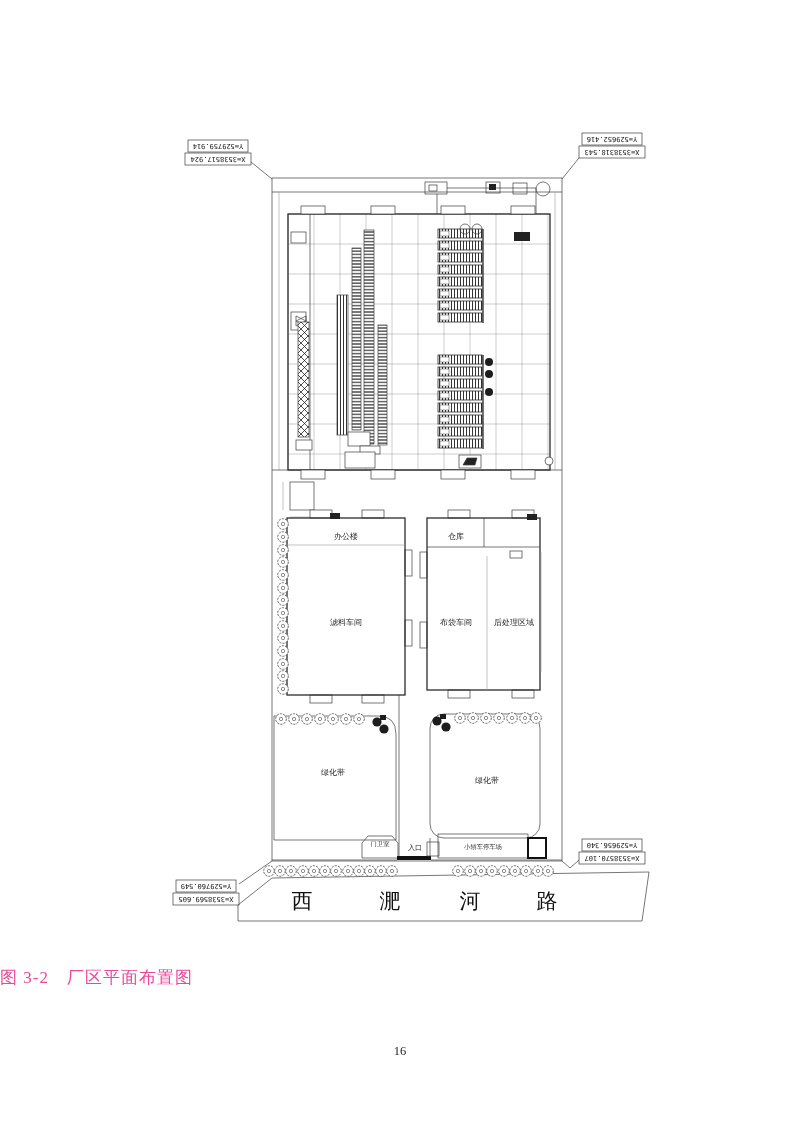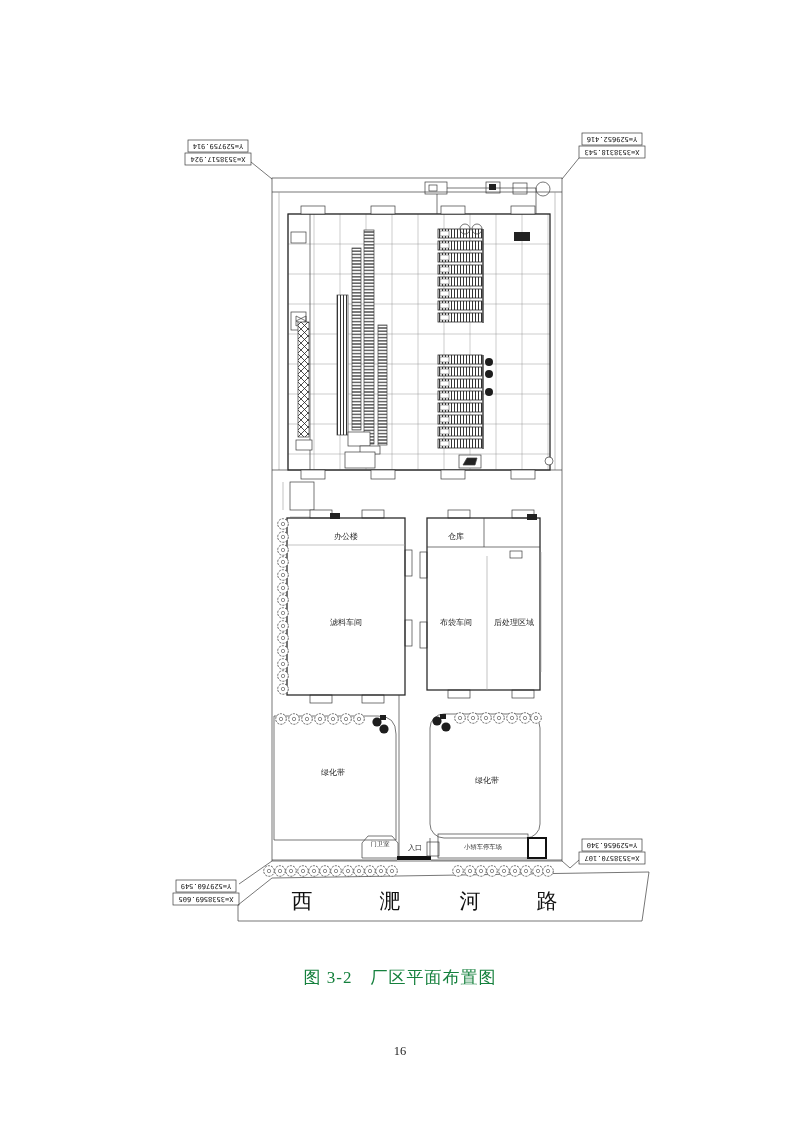--- a/index.html
+++ b/index.html
@@ -1,19 +1,19 @@
 <!DOCTYPE html>
 <html><head>
 <meta charset="utf-8">
 <style>
   html,body{margin:0;padding:0;background:#fff;}
   .page{position:relative;width:800px;height:1132px;background:#fff;overflow:hidden;
         font-family:"Liberation Serif",serif;}
-  .caption{position:absolute;top:966px;left:0;width:800px;text-align:center;
-           font-size:17px;color:#15803d;letter-spacing:1px;}
+  .caption{position:absolute;top:966px;left:0;width:800px;
+           font-size:17px;color:#ec4899;letter-spacing:1px;}
   .pagenum{position:absolute;top:1044px;left:0;width:800px;text-align:center;
            font-size:12.5px;color:#1c1c1c;}
   svg{position:absolute;top:0;left:0;}
   .ln{stroke:#3c3c3c;stroke-width:.7;fill:none}
   .ln2{stroke:#2b2b2b;stroke-width:1.3;fill:none}
   .lnl{stroke:#9a9a9a;stroke-width:.6;fill:none}
   .grid{stroke:#8f8f8f;stroke-width:.45;fill:none}
   .lbl{font:8px "Liberation Sans",sans-serif;fill:#1e1e1e;text-anchor:middle}
   .lbl-sm{font:6.3px "Liberation Sans",sans-serif;fill:#1e1e1e;text-anchor:middle}
   .coord{font:7px "DejaVu Sans Mono",monospace;fill:#111;text-anchor:middle}

